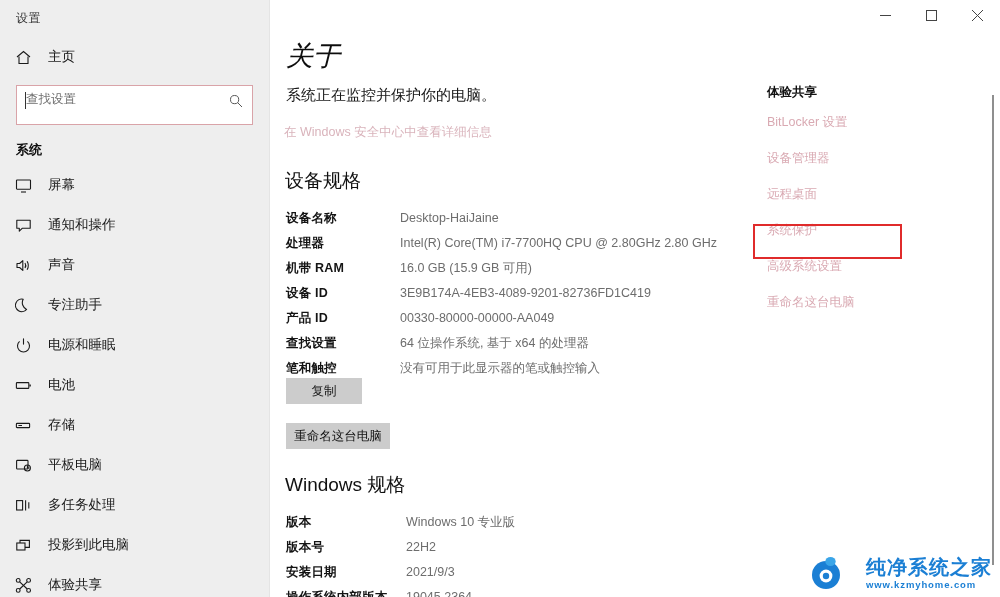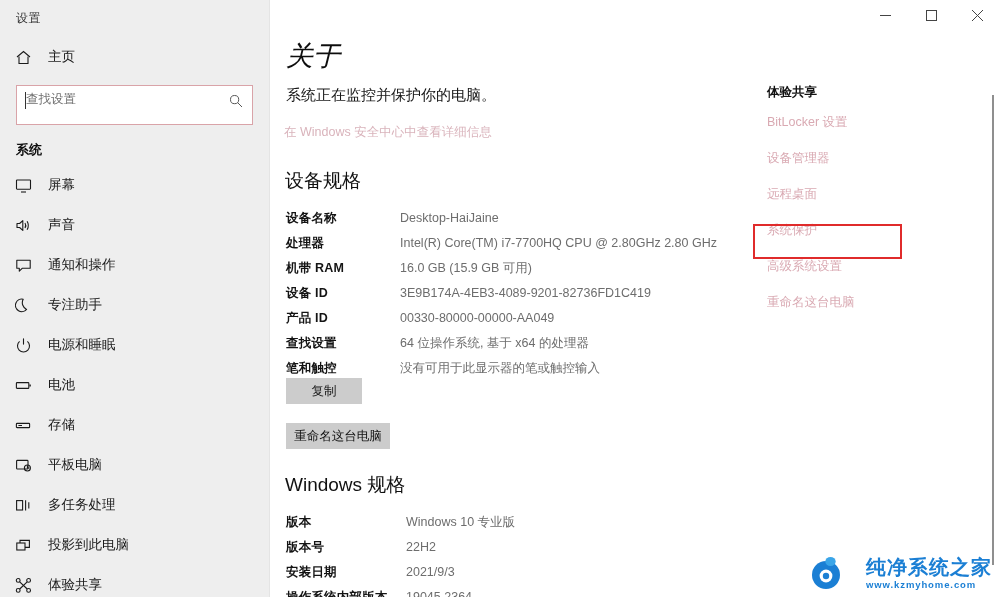--- a/index.html
+++ b/index.html
@@ -233,34 +233,34 @@
             <svg width="17" height="17" viewBox="0 0 17 17">
               <rect x="1.5" y="3" width="14" height="9.2" rx="0.6" fill="none" stroke="#1a1a1a" stroke-width="1.1"></rect>
               <line x1="6" y1="15" x2="11" y2="15" stroke="#1a1a1a" stroke-width="1.1"></line>
             </svg>
           </span>
           <span class="lbl">屏幕</span>
         </div>
         <div class="nav-row">
           <span class="ic">
             <svg width="17" height="17" viewBox="0 0 17 17">
+              <path d="M1.8 3.2 H15.2 V11.2 H7.4 L4.3 14.2 V11.2 H1.8 Z" fill="none" stroke="#1a1a1a" stroke-width="1.1" stroke-linejoin="round"></path>
+            </svg>
+          </span>
+          <span class="lbl">通知和操作</span>
+        </div>
+        <div class="nav-row">
+          <span class="ic">
+            <svg width="17" height="17" viewBox="0 0 17 17">
               <path d="M2 6.5 H4.6 L7.8 3.6 V13.4 L4.6 10.5 H2 Z" fill="none" stroke="#1a1a1a" stroke-width="1.1" stroke-linejoin="round"></path>
               <path d="M10 6 Q11.6 8.5 10 11" fill="none" stroke="#1a1a1a" stroke-width="1.1"></path>
               <path d="M12.1 4.3 Q14.6 8.5 12.1 12.7" fill="none" stroke="#1a1a1a" stroke-width="1.1"></path>
             </svg>
           </span>
           <span class="lbl">声音</span>
-        </div>
-        <div class="nav-row">
-          <span class="ic">
-            <svg width="17" height="17" viewBox="0 0 17 17">
-              <path d="M1.8 3.2 H15.2 V11.2 H7.4 L4.3 14.2 V11.2 H1.8 Z" fill="none" stroke="#1a1a1a" stroke-width="1.1" stroke-linejoin="round"></path>
-            </svg>
-          </span>
-          <span class="lbl">通知和操作</span>
         </div>
         <div class="nav-row">
           <span class="ic">
             <svg width="17" height="17" viewBox="0 0 17 17">
               <path d="M11.6 12.4 A6.3 6.3 0 1 1 8.2 2.2 A7.4 7.4 0 0 0 11.6 12.4 Z" fill="none" stroke="#1a1a1a" stroke-width="1.1" stroke-linejoin="round"></path>
             </svg>
           </span>
           <span class="lbl">专注助手</span>
         </div>
         <div class="nav-row">

